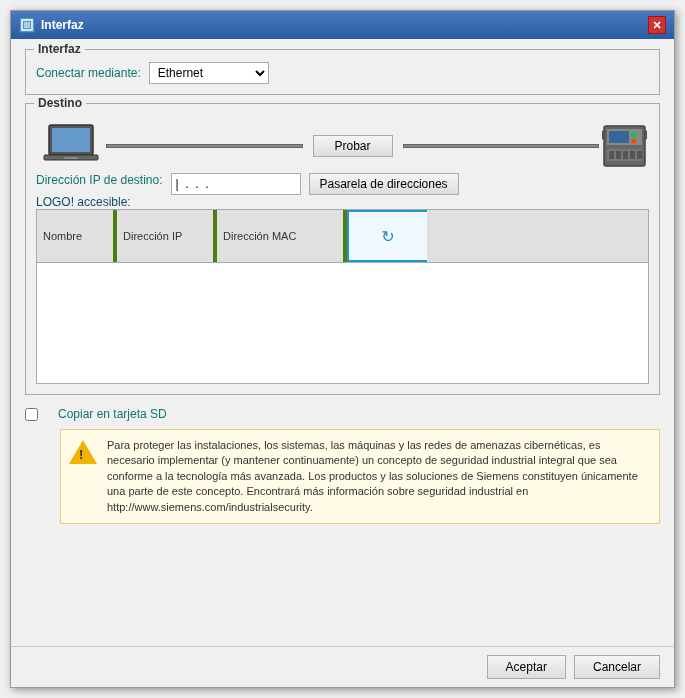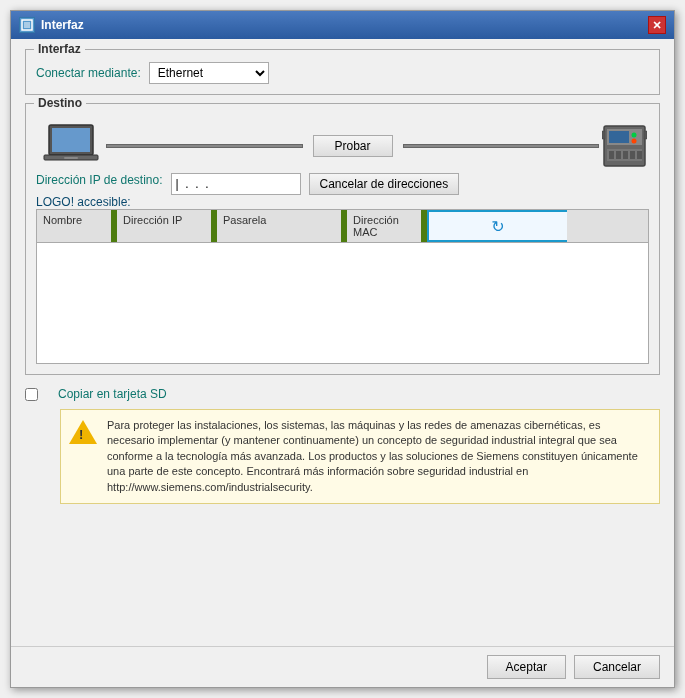--- a/index.html
+++ b/index.html
@@ -212,24 +212,24 @@
     }
 
     .table-header {
       display: grid;
       grid-template-columns: 80px 100px 130px 80px 140px 70px;
       background: #e0e0e0;
       border-bottom: 1px solid #aaa;
     }
 
     .th-cell {
-      padding: 4px 6px;
+      padding: 20px 6px;
       font-size: 11px;
       color: #333;
-      border-right: 6px solid #4d7c0f;
+      border-right: 4px solid #4d7c0f;
       text-align: left;
     }
 
     .th-cell:last-child {
       border-right: none;
     }
 
     .refresh-btn-cell {
       display: flex;
       align-items: center;
@@ -393,32 +393,31 @@
 
               <rect x="0" y="10" width="3" height="8" fill="#555" stroke="#444" stroke-width="0.5"></rect>
               <rect x="42" y="10" width="3" height="8" fill="#555" stroke="#444" stroke-width="0.5"></rect>
             </svg>
           </div>
         </div>
 
         <div class="ip-row">
           <span class="label-text">Dirección IP de destino:</span>
           <input type="text" class="ip-input" value="|  .  .  ." style="">
-          <button class="libreta-btn">Cancelar de direcciones</button>
+          <button class="libreta-btn">Pasarela de direcciones</button>
         </div>
 
         <div style="display:flex;align-items:flex-start;gap:0;">
           <span class="logo-label">LOGO! accesible:</span>
         </div>
 
         <div class="table-container">
           <div class="table-header">
             <div class="th-cell">Nombre</div>
             <div class="th-cell">Dirección IP</div>
-            <div class="th-cell">Pasarela</div>
             <div class="th-cell">Dirección MAC</div>
             <div class="th-cell refresh-btn-cell">
               <span class="refresh-icon">↻</span>
             </div>
           </div>
           <div class="table-body"></div>
         </div>
 
       </div>
     </div>

